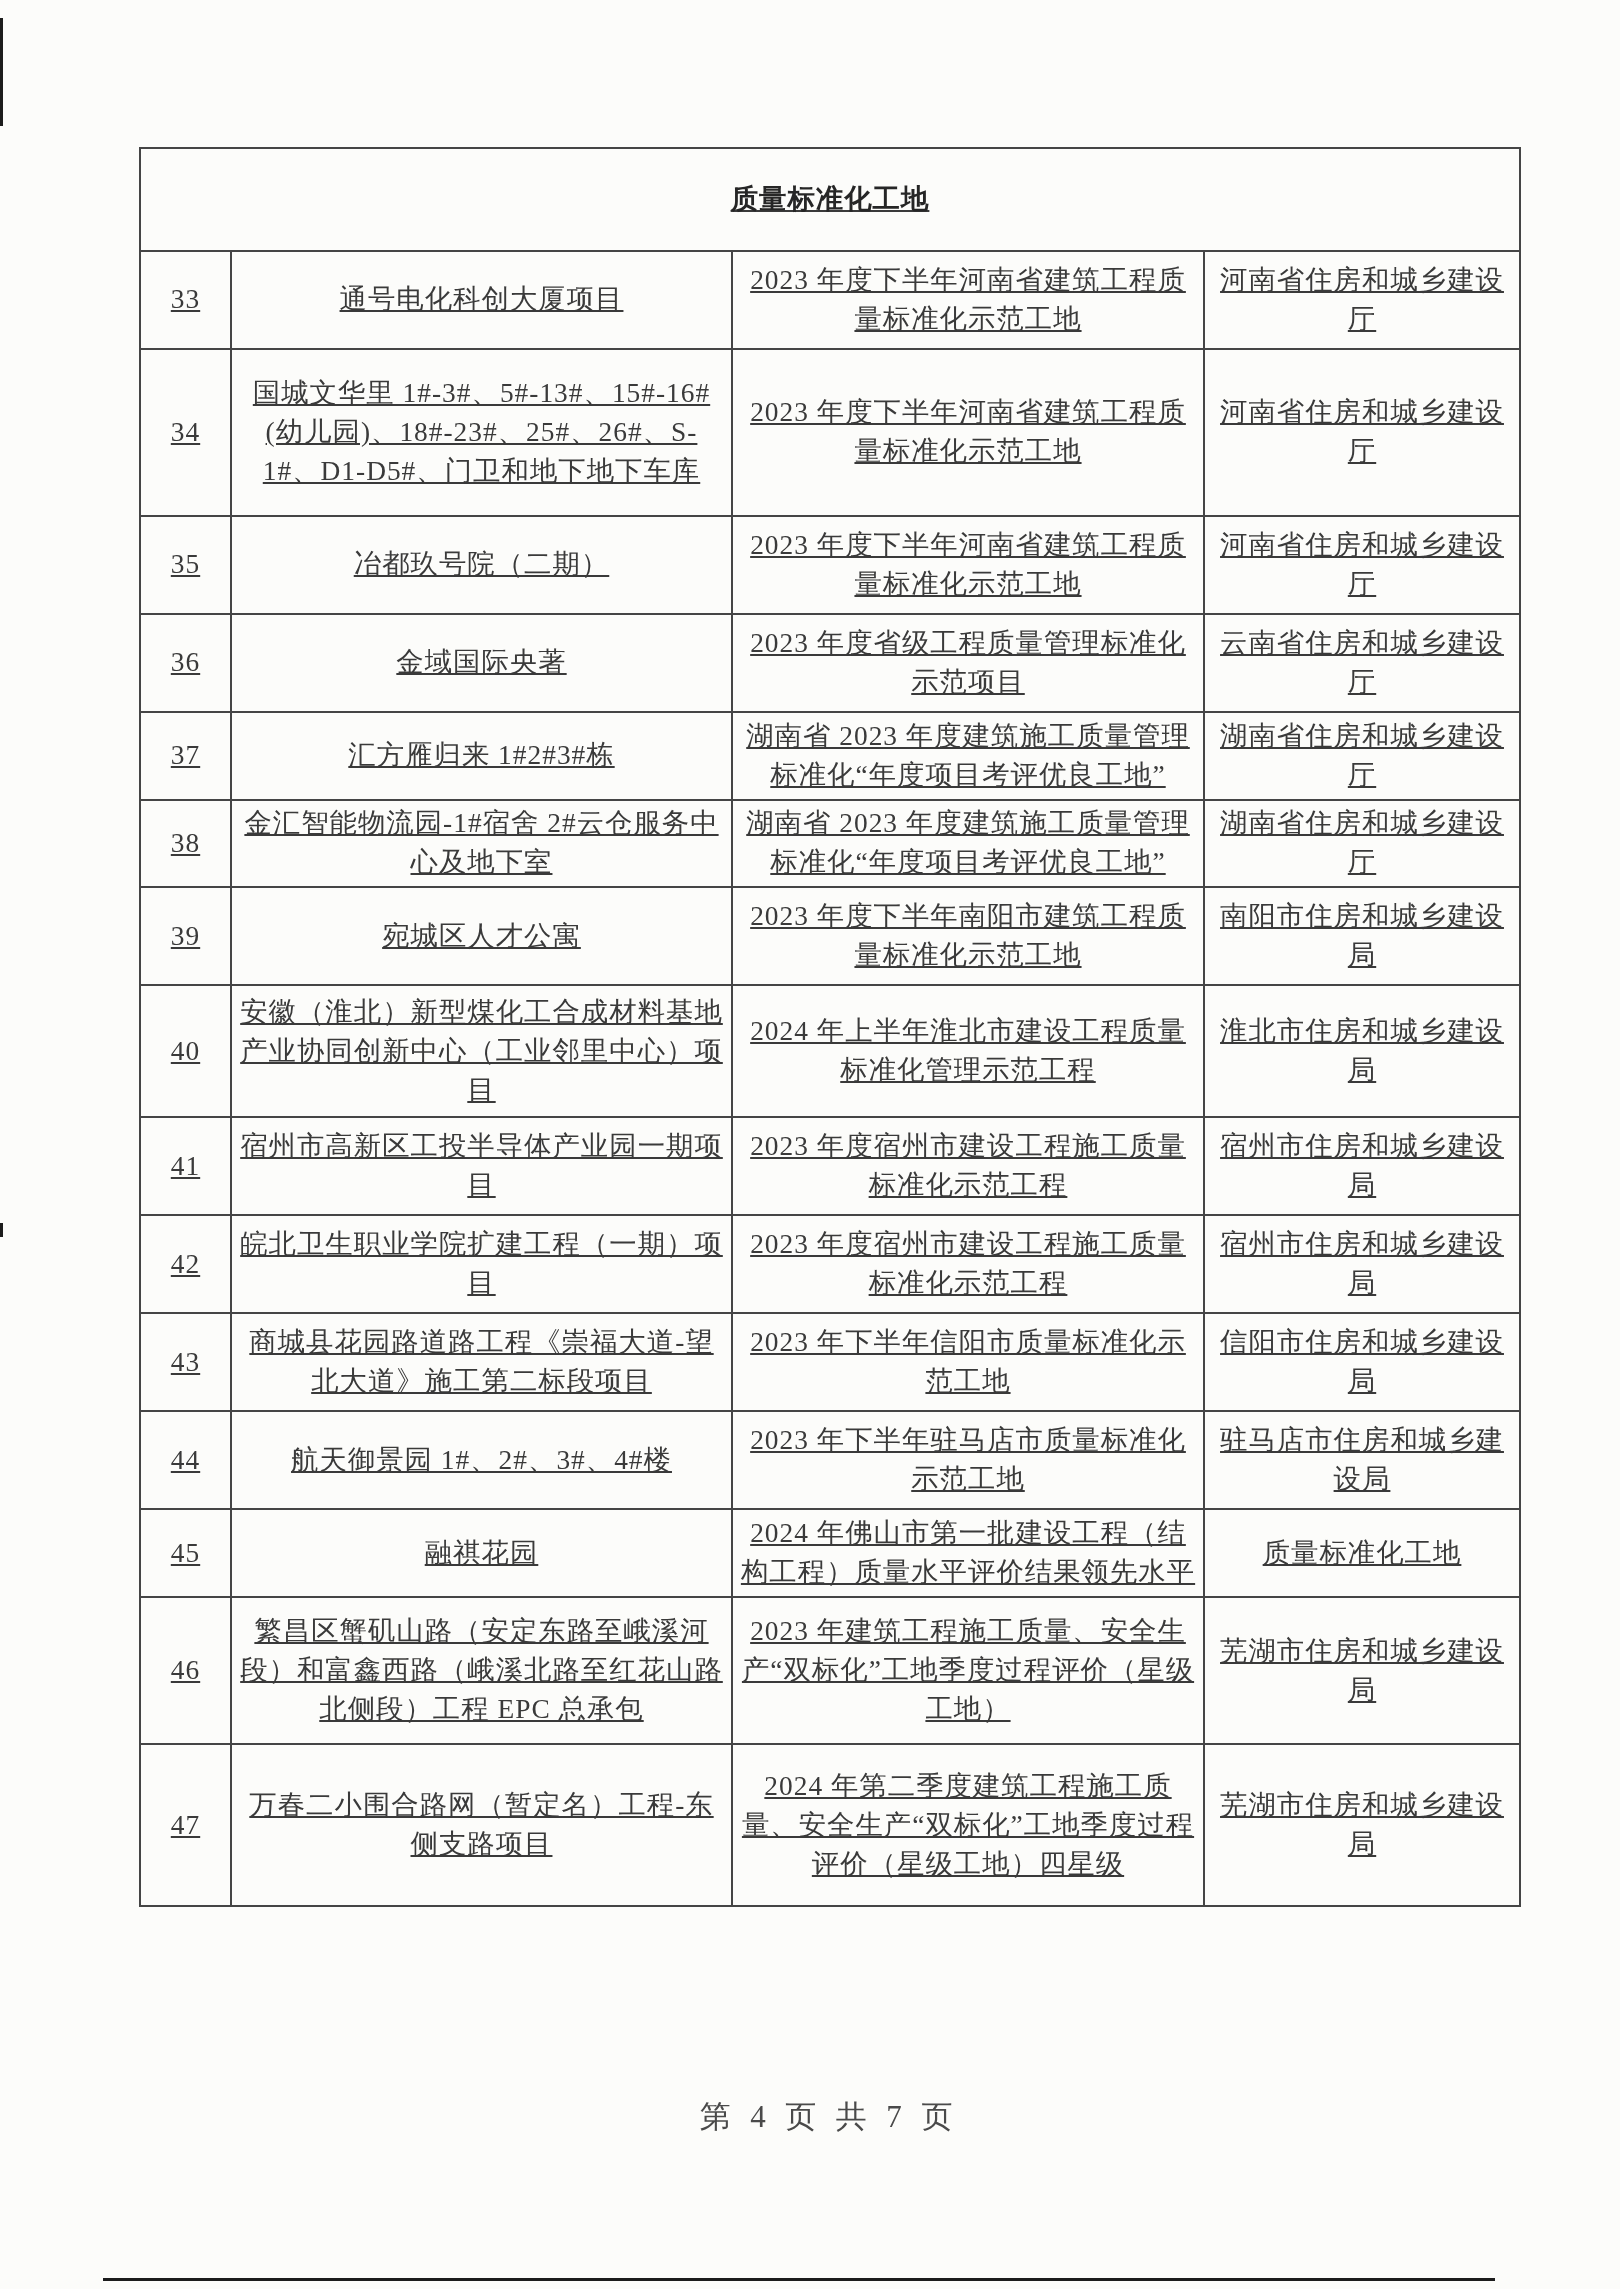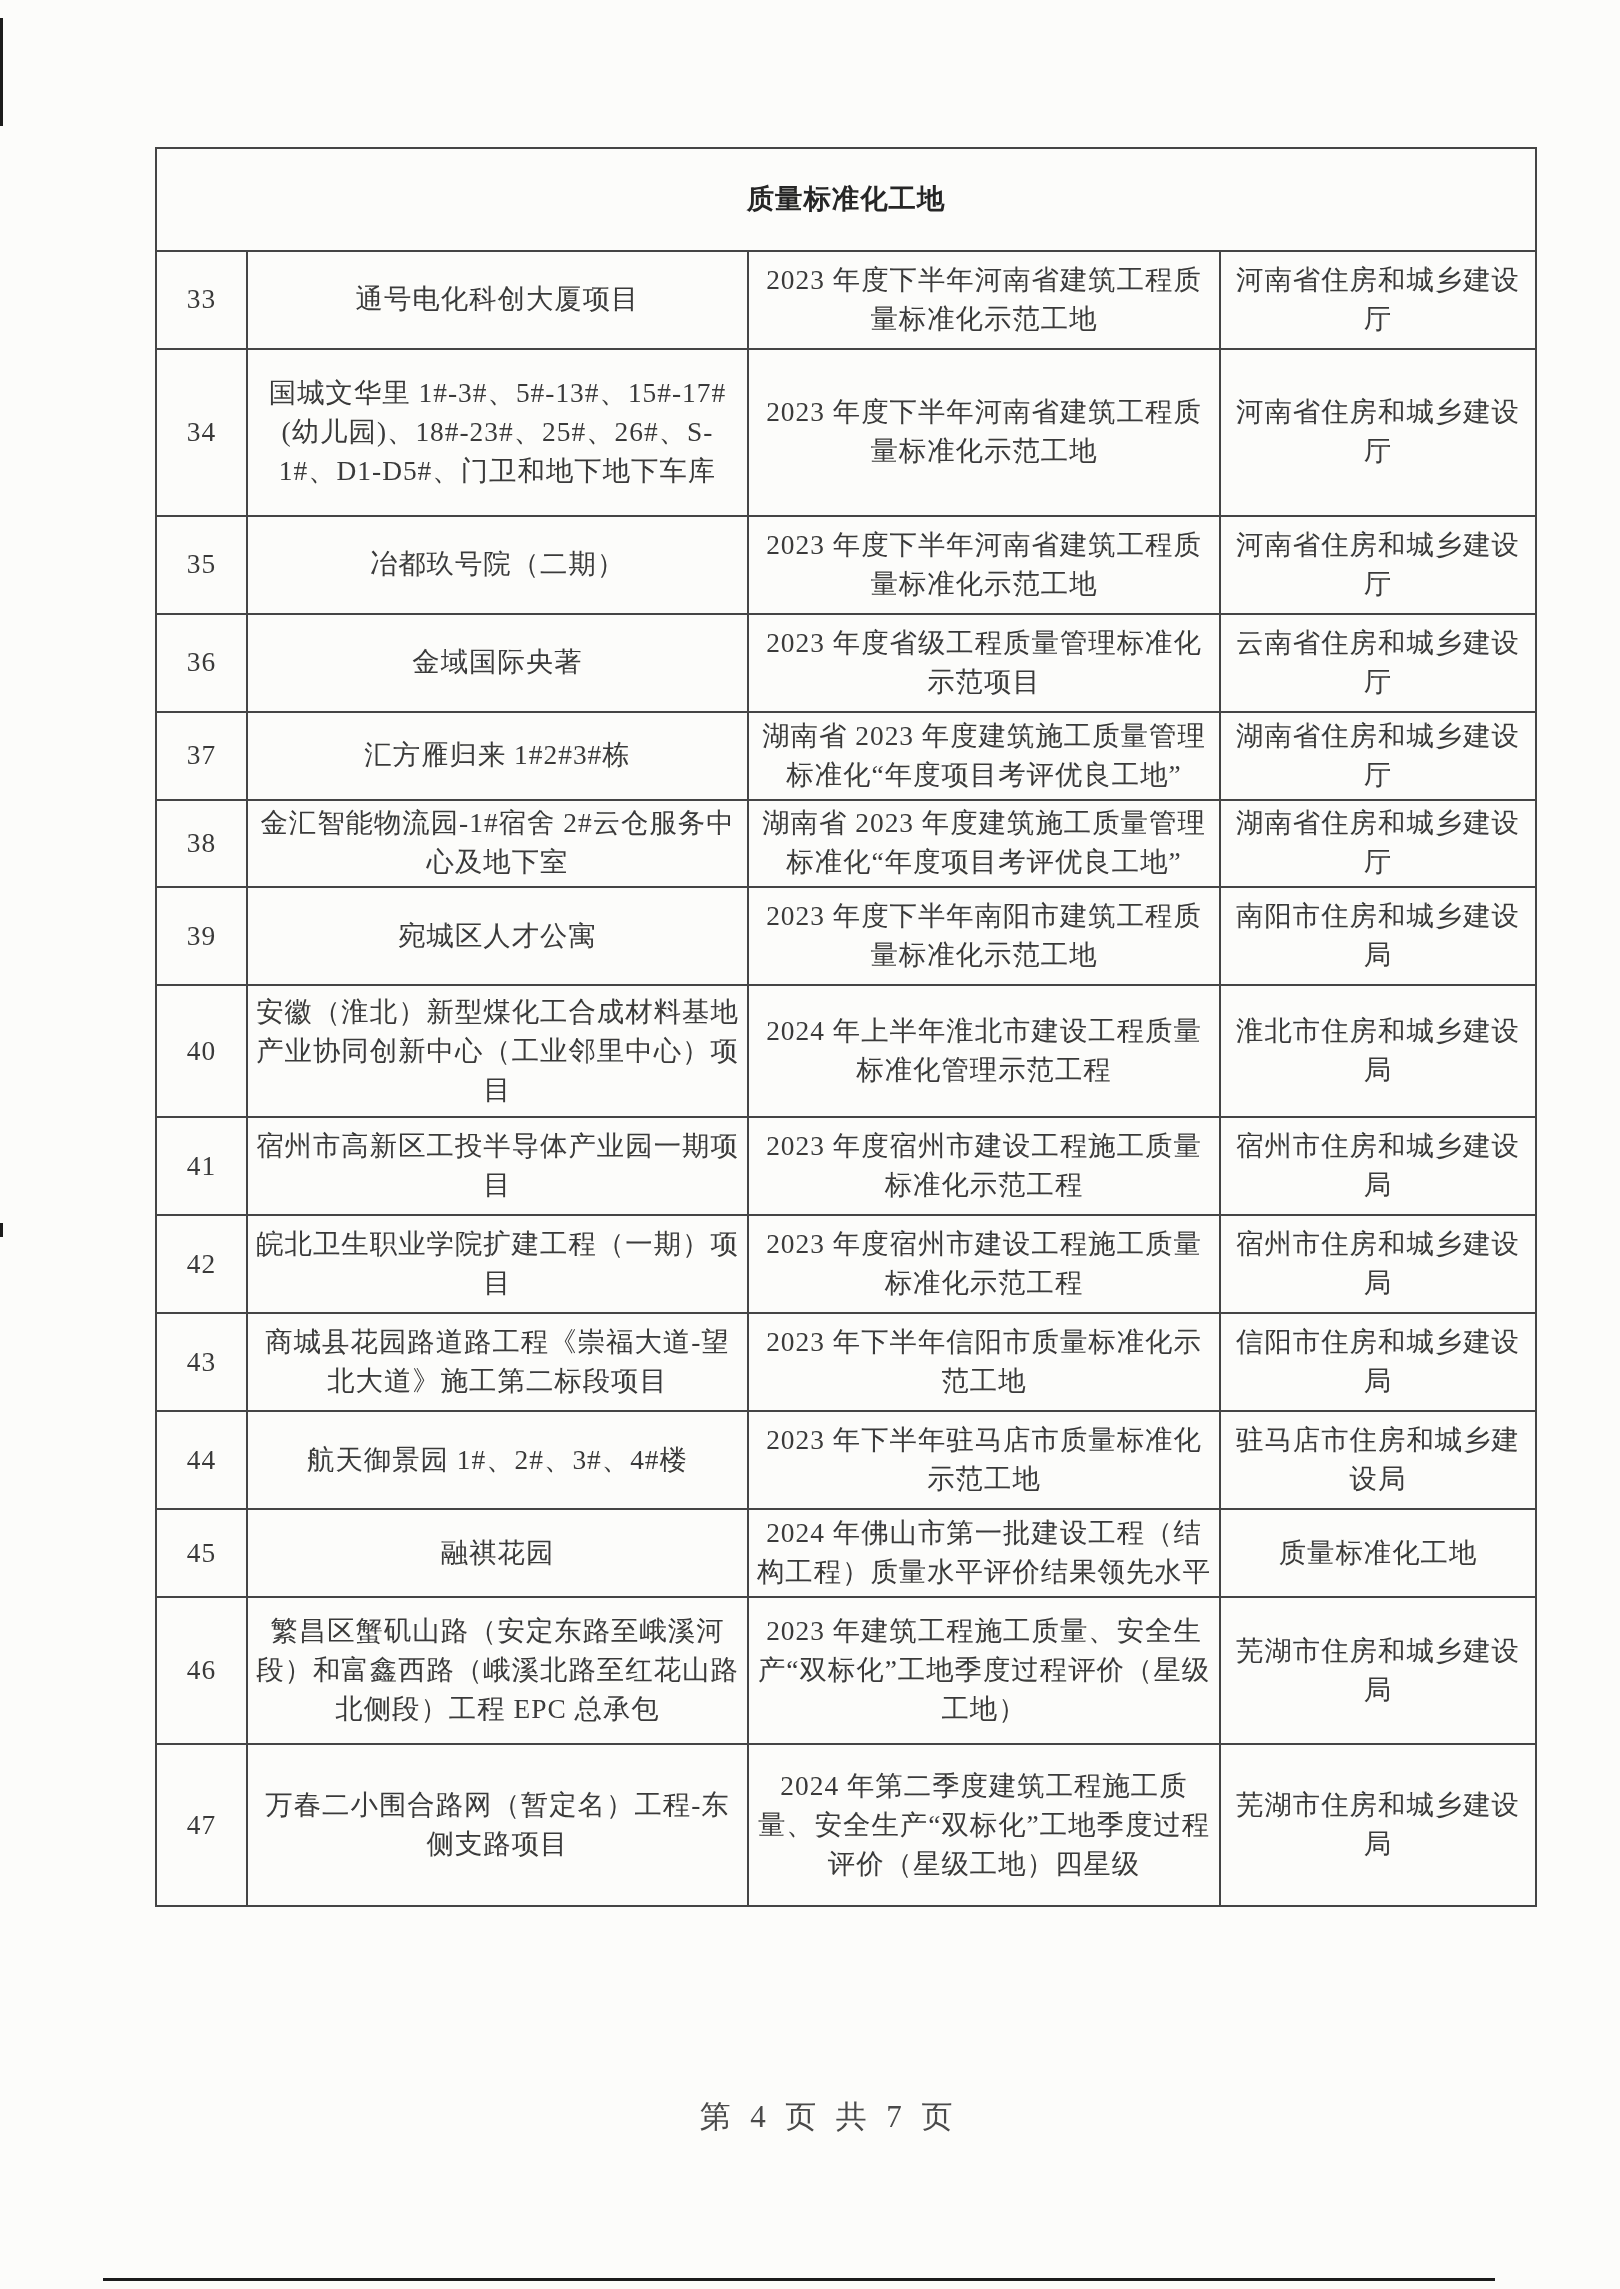--- a/index.html
+++ b/index.html
@@ -12,24 +12,25 @@
     color:#3a3a3a;
   }
   
   .artifact{position:absolute;background:#1c1c1c;}
   .art-left-top{left:0;top:17.6px;width:2.9px;height:108px;}
   .art-left-mid{left:0;top:1223px;width:2.9px;height:13.7px;}
   .art-bottom{left:103px;top:2278px;width:1392px;height:2.9px;}
 
   table.award-table{
     position:absolute;
-    left:155px;top:147px;
+    left:139px;top:147px;
     width:1380px;
     border-collapse:collapse;
     table-layout:fixed;
+    text-decoration:underline;
   }
   table.award-table col.c-no{width:91px;}
   table.award-table col.c-project{width:501px;}
   table.award-table col.c-award{width:472px;}
   table.award-table col.c-auth{width:316px;}
 
   table.award-table td{
     border:2px solid #454545;
     text-align:center;
     vertical-align:middle;
@@ -86,21 +87,21 @@
       </tr>
 
       <tr class="h100">
         <td>33</td>
         <td>通号电化科创大厦项目</td>
         <td>2023 年度下半年河南省建筑工程质量标准化示范工地</td>
         <td>河南省住房和城乡建设厅</td>
       </tr>
       <tr class="h170">
         <td>34</td>
-        <td>国城文华里 1#-3#、5#-13#、15#-17#(幼儿园)、18#-23#、25#、26#、S- 1#、D1-D5#、门卫和地下地下车库</td>
+        <td>国城文华里 1#-3#、5#-13#、15#-16#(幼儿园)、18#-23#、25#、26#、S- 1#、D1-D5#、门卫和地下地下车库</td>
         <td>2023 年度下半年河南省建筑工程质量标准化示范工地</td>
         <td>河南省住房和城乡建设厅</td>
       </tr>
       <tr class="h100">
         <td>35</td>
         <td>冶都玖号院（二期）</td>
         <td>2023 年度下半年河南省建筑工程质量标准化示范工地</td>
         <td>河南省住房和城乡建设厅</td>
       </tr>
       <tr class="h100">

